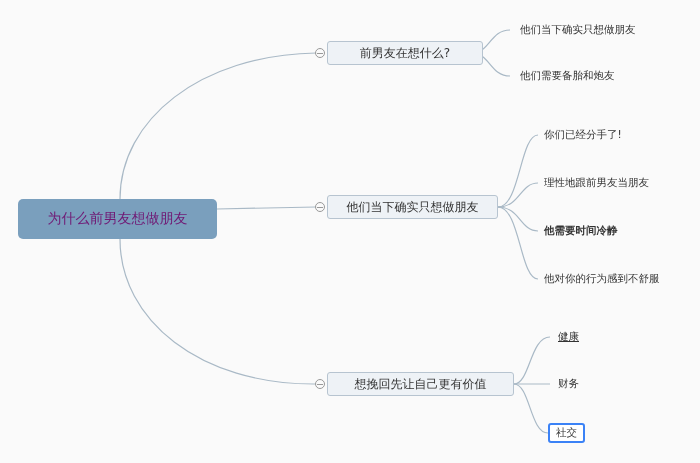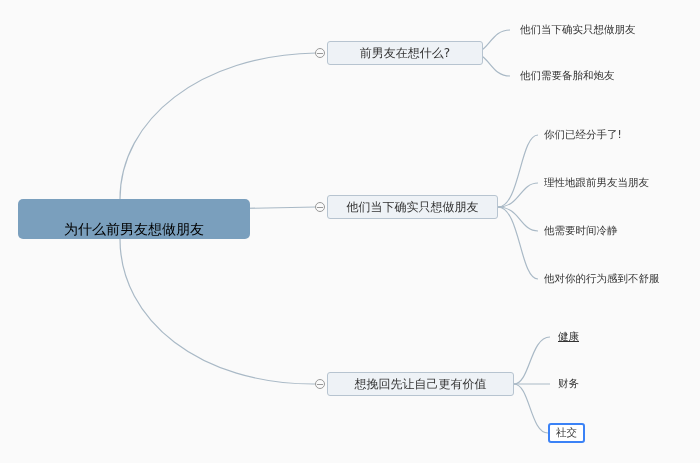--- a/index.html
+++ b/index.html
@@ -1,20 +1,20 @@
 <!DOCTYPE html>
 <html><head>
 <meta charset="utf-8">
 <style>
   html, body { margin:0; padding:0; }
   body { width:700px; height:463px; background:#fafafa; position:relative; overflow:hidden;
          font-family:"DejaVu Sans", "Liberation Sans", sans-serif; }
   svg.links { position:absolute; left:0; top:0; }
-  .root { position:absolute; left:18px; top:199px; width:232px; height:40px; background:#7a9fbd;
-          border-radius:5px; color:#000000; font-size:14px; display:flex; align-items:flex-end; justify-content:center; }
+  .root { position:absolute; left:18px; top:199px; width:199px; height:40px; background:#7a9fbd;
+          border-radius:5px; color:#701a75; font-size:14px; display:flex; align-items:center; justify-content:center; }
   .topic { position:absolute; height:24px; background:#eef2f6; border:1px solid #b7c4d0; border-radius:3px;
            color:#333; font-size:12px; display:flex; align-items:center; justify-content:center; box-sizing:border-box; }
   .collapse { position:absolute; width:10px; height:10px; border:1px solid #999; border-radius:50%;
               background:#fafafa; box-sizing:border-box; }
   .collapse::after { content:""; position:absolute; left:1px; right:1px; top:3.5px; height:1px; background:#999; }
   .leaf { position:absolute; font-size:10.5px; color:#333; white-space:nowrap; }
   .leaf.selected { border:2px solid #3b82f6; border-radius:3px; padding:1px 6px; background:#fff; }
 </style>
 </head>
 <body>
@@ -50,21 +50,21 @@
 </div>
 <div class="leaf" style="left:520px; top:23px;">他们当下确实只想做朋友</div>
 <div class="leaf" style="left:520px; top:69px;">他们需要备胎和炮友</div>
 
 <div class="collapse" style="left:315px; top:202px;"></div>
 <div class="topic" style="left:327px; top:195px; width:171px;">
   <span>他们当下确实只想做朋友</span>
 </div>
 <div class="leaf" style="left:544px; top:128px;">你们已经分手了!</div>
 <div class="leaf" style="left:544px; top:176px;">理性地跟前男友当朋友</div>
-<div class="leaf" style="left:544px; top:224px;">他需要时间冷静</div>
+<div class="leaf" style="left:544px; top:224px;font-weight:bold;">他需要时间冷静</div>
 <div class="leaf" style="left:544px; top:272px;">他对你的行为感到不舒服</div>
 
 <div class="collapse" style="left:315px; top:379px;"></div>
 <div class="topic" style="left:327px; top:372px; width:187px;">
   <span>想挽回先让自己更有价值</span>
 </div>
 <div class="leaf" style="left:558px; top:330px;text-decoration:underline;">健康</div>
 <div class="leaf" style="left:558px; top:377px;">财务</div>
 <div class="leaf selected" style="left:548px; top:423px;">社交</div>
 

